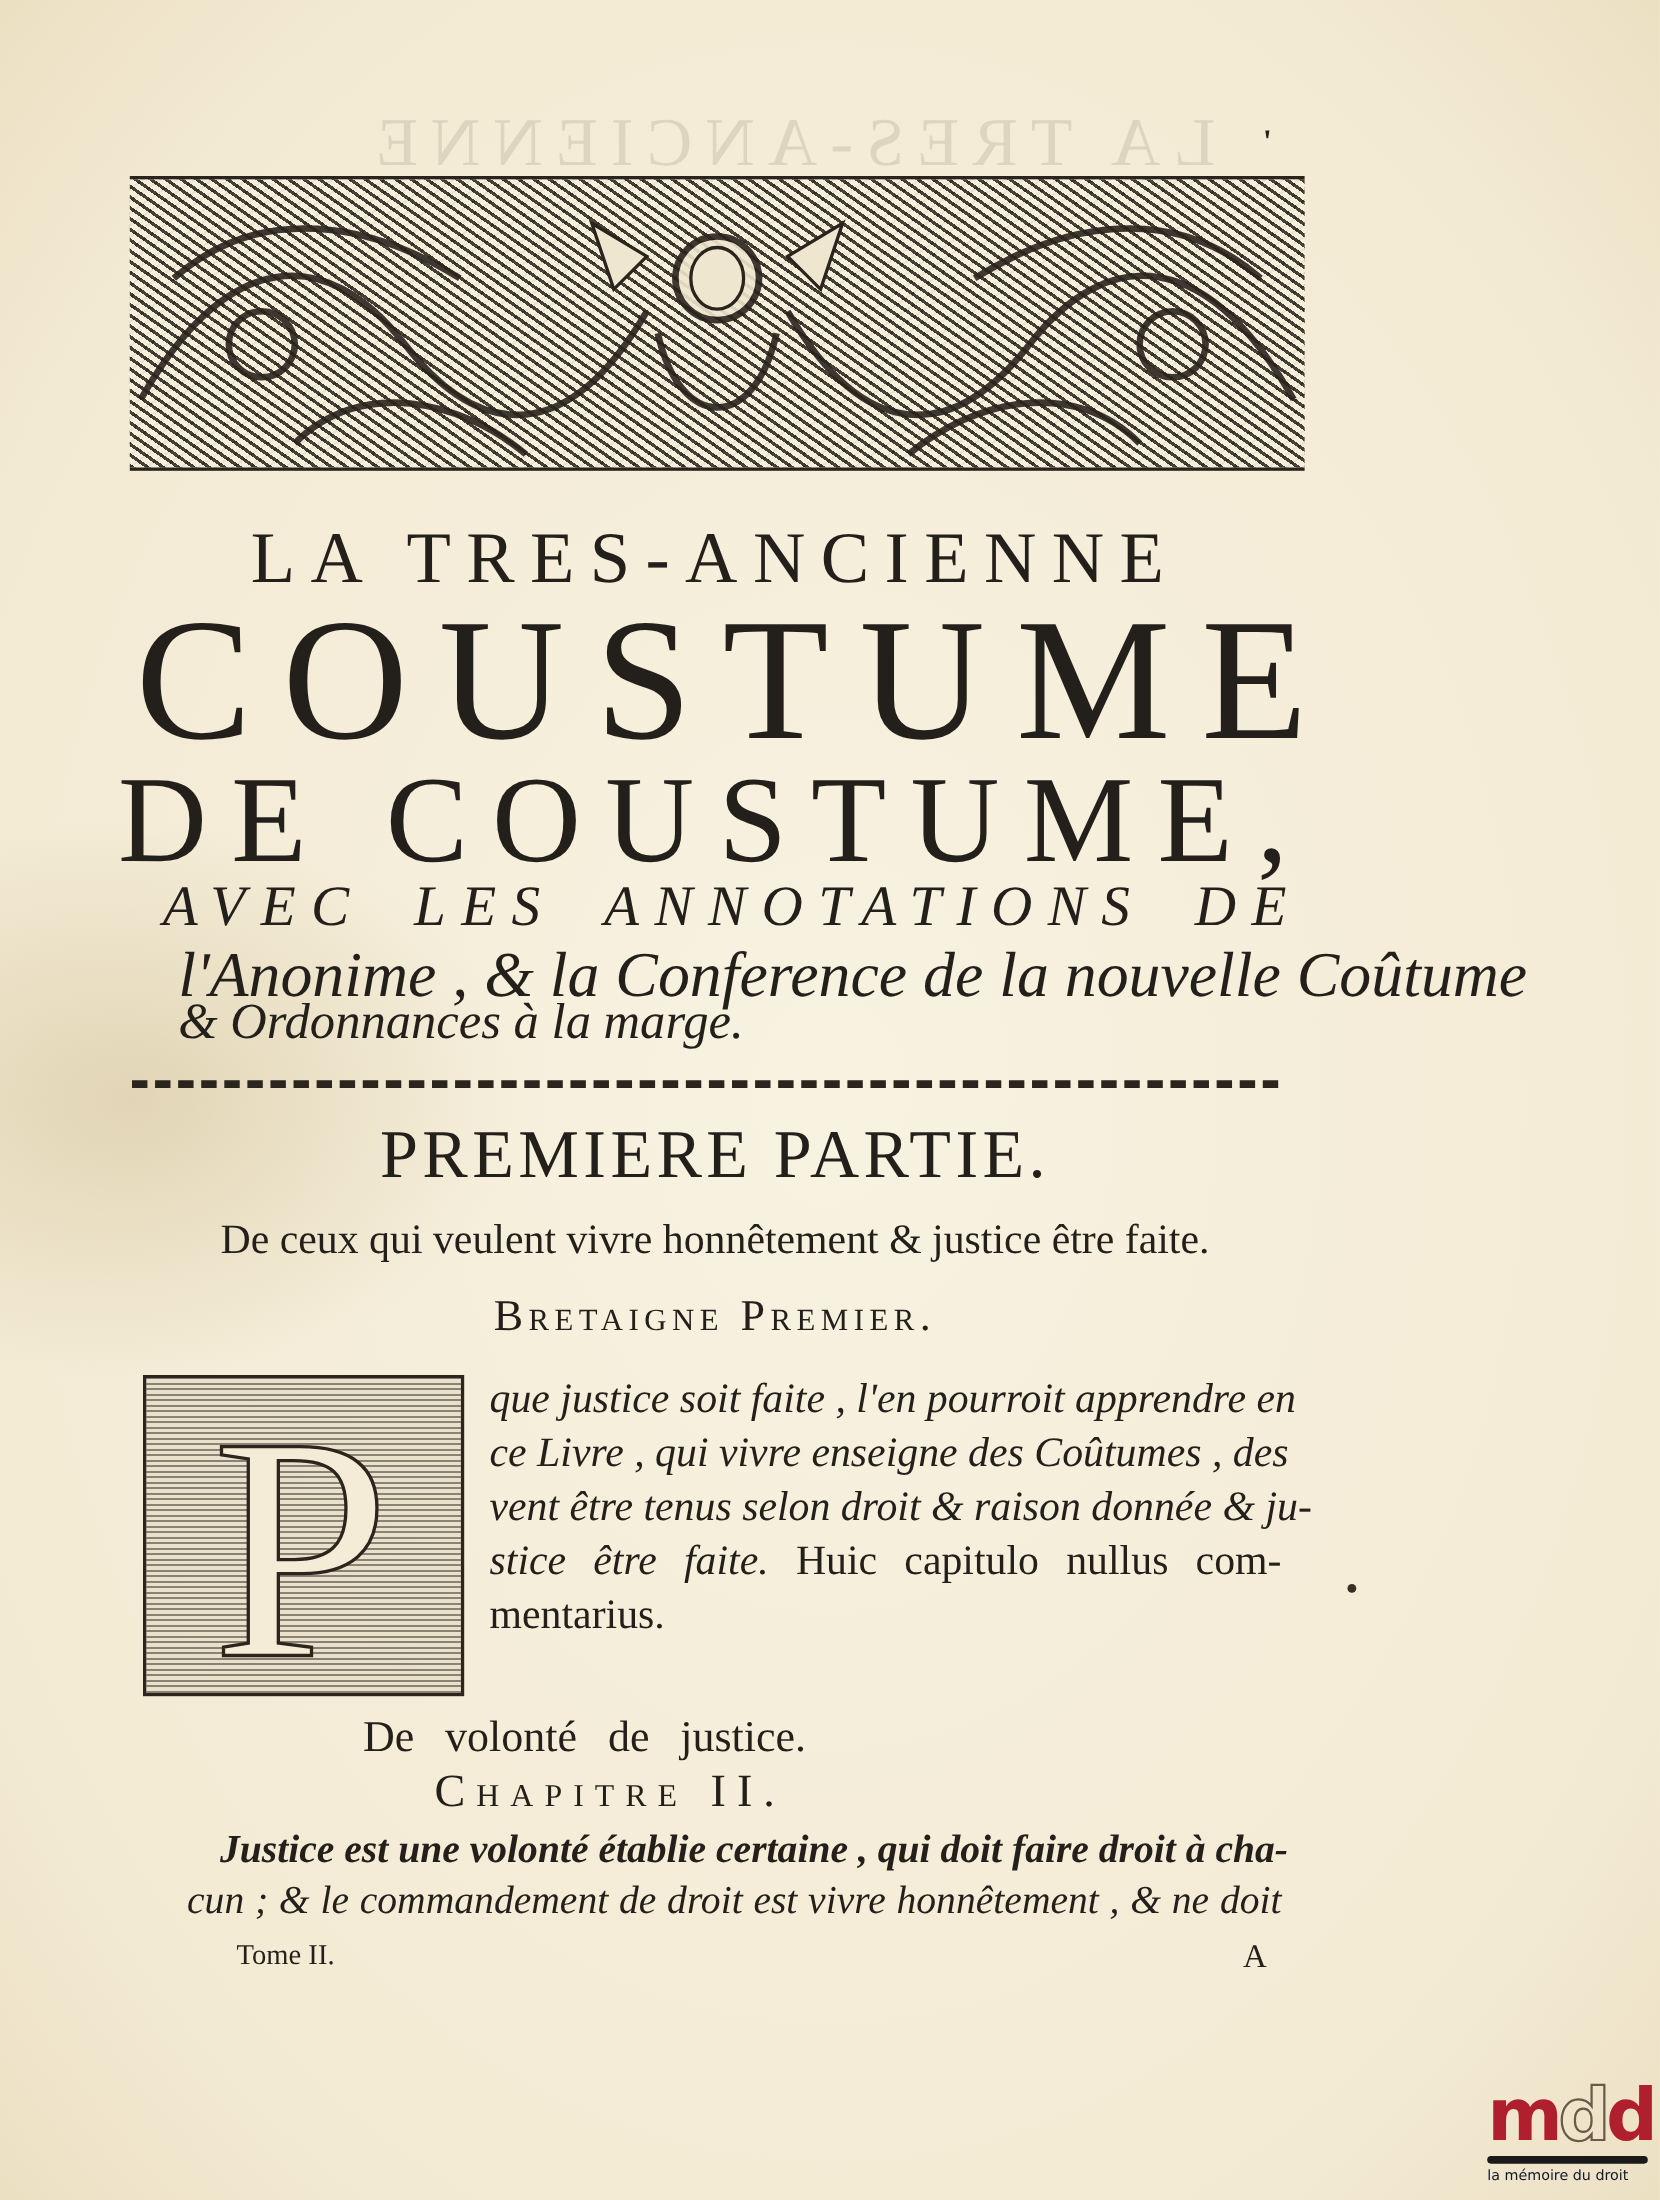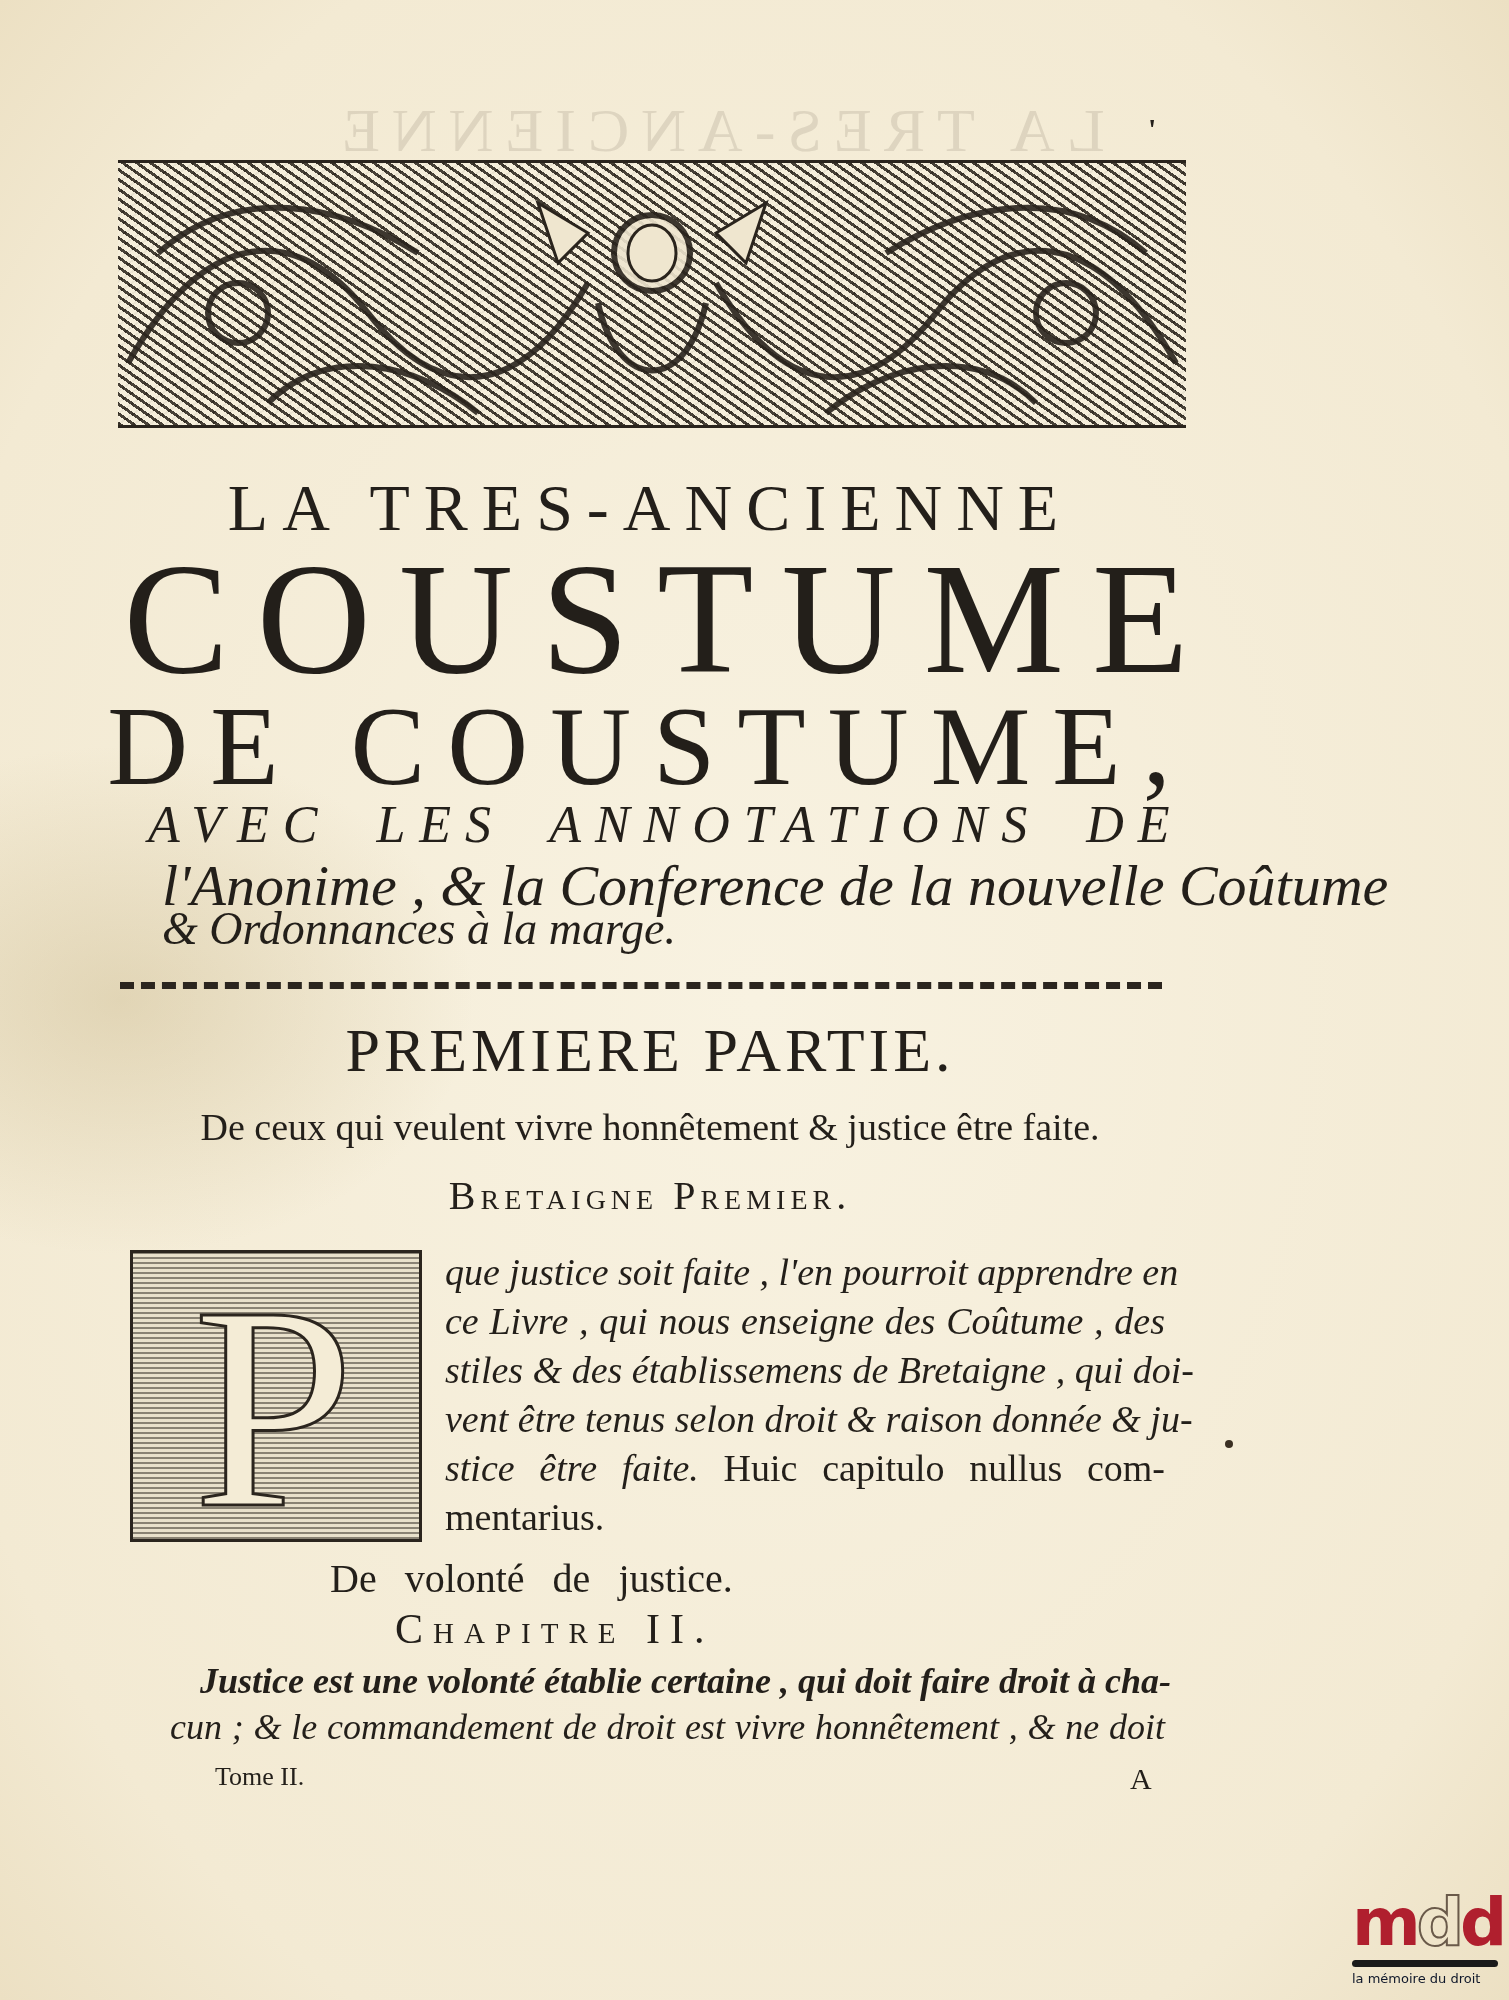--- a/index.html
+++ b/index.html
@@ -107,22 +107,21 @@
 <div class="abs center sub">De ceux qui veulent vivre honnêtement &amp; justice être faite.</div>
 
 <div class="abs center chap1 smallcaps">Bretaigne Premier.</div>
 
 <div class="abs dropcap">
   <span class="letter">P</span>
 </div>
 
 <div class="abs para">
   <span class="line">que justice soit faite , l'en pourroit apprendre en</span>
-  <span class="line">ce Livre , qui nous enseigne des Coûtume , des</span>
-  <span class="line">stiles &amp; des établissemens de Bretaigne , qui doi-</span>
+  <span class="line">ce Livre , qui vivre enseigne des Coûtumes , des</span>
   <span class="line">vent être tenus selon droit &amp; raison donnée &amp; ju-</span>
   <span class="line">
     <span>stice être faite.</span>
     <span class="roman">Huic capitulo nullus com-</span>
   </span>
   <span class="roman" style="display:block">mentarius.</span>
 </div>
 
 <div class="abs vol">De volonté de justice.</div>
 <div class="abs chap2 smallcaps">Chapitre II.</div>

